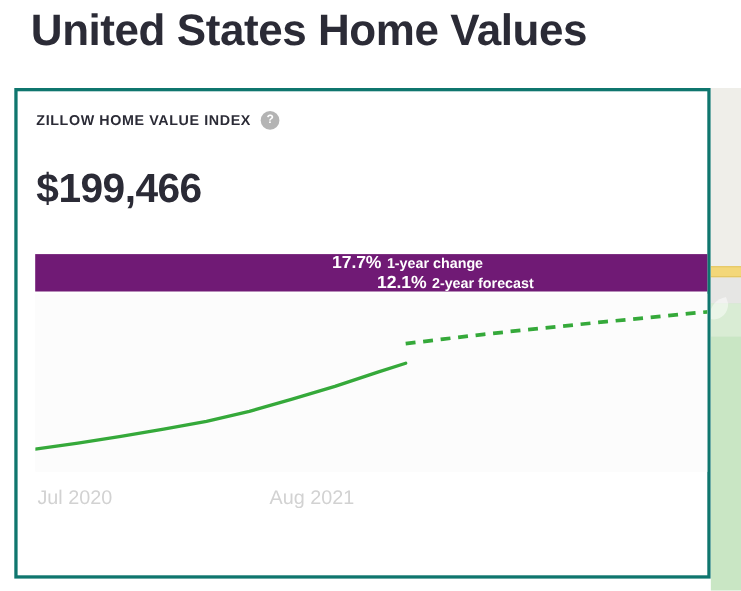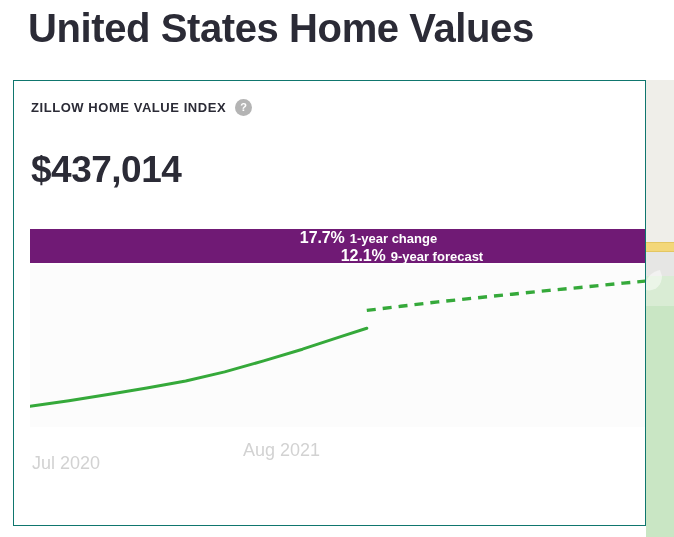--- a/index.html
+++ b/index.html
@@ -80,21 +80,21 @@
   }
 
   
   #zhvi-card {
     position: absolute;
     left: 13px;
     top: 80px;
     width: 633px;
     height: 446px;
     background: #ffffff;
-    border: 1px solid #0f766e;
+    border: 3px solid #0f766e;
     box-sizing: border-box;
     overflow: hidden;
   }
 
   #card-header-row {
     position: absolute;
     left: 17px;
     top: 18px;
     display: flex;
     align-items: center;
@@ -192,21 +192,21 @@
     height: 26px;
   }
   .axis-tick {
     position: absolute;
     top: 0;
     font-size: 18px;
     color: #d2d2d2;
     white-space: nowrap;
     line-height: 26px;
   }
-  #axis-tick-0 { left: 2px; margin-top: 13px; }
+  #axis-tick-0 { left: 2px; }
   #axis-tick-1 { left: 213px; }
   #axis-tick-2 { left: 506px; }
 </style>
 </head>
 <body>
 
 <div id="map-backdrop">
   <div id="map-beige"></div>
   <div id="map-gray"></div>
   <div id="map-road"></div>
@@ -219,30 +219,30 @@
 
 <div id="page-title">United States Home Values</div>
 
 <div id="zhvi-card">
 
   <div id="card-header-row">
     <span id="zhvi-label">ZILLOW HOME VALUE INDEX</span>
     <span id="help-icon">?</span>
   </div>
 
-  <div id="zhvi-value">$437,014</div>
+  <div id="zhvi-value">$199,466</div>
 
   <div id="stats-bar">
     <div id="stat-change-block" class="stat-block">
       <span class="stat-pct">17.7%</span>
       <span class="stat-caption">1-year change</span>
     </div>
     <div id="stat-forecast-block" class="stat-block">
       <span class="stat-pct">12.1%</span>
-      <span class="stat-caption">9-year forecast</span>
+      <span class="stat-caption">2-year forecast</span>
     </div>
   </div>
 
   <div id="chart-area">
     <svg id="chart-svg" viewBox="0 0 618 162" preserveAspectRatio="none">
       <polyline id="series-historical" fill="none" stroke-width="3" stroke-linecap="round" stroke-linejoin="round" points="0.0,141.3 38.9,135.8 77.9,129.6 116.8,123.1 155.7,116.0 194.7,106.9 233.6,95.9 272.5,84.2 311.5,71.3 336.8,63.2" stroke="#35a93a"></polyline>
       <polyline id="series-forecast" fill="none" stroke-width="3.4" stroke-linecap="butt" stroke-linejoin="round" stroke-dasharray="9 7" points="336.8,45.4 370.8,41.3 407.9,36.9 445.0,33.0 482.0,29.2 519.1,25.4 556.2,21.9 593.3,18.1 618.0,15.9" stroke="#35a93a"></polyline>
     </svg>
   </div>
 

